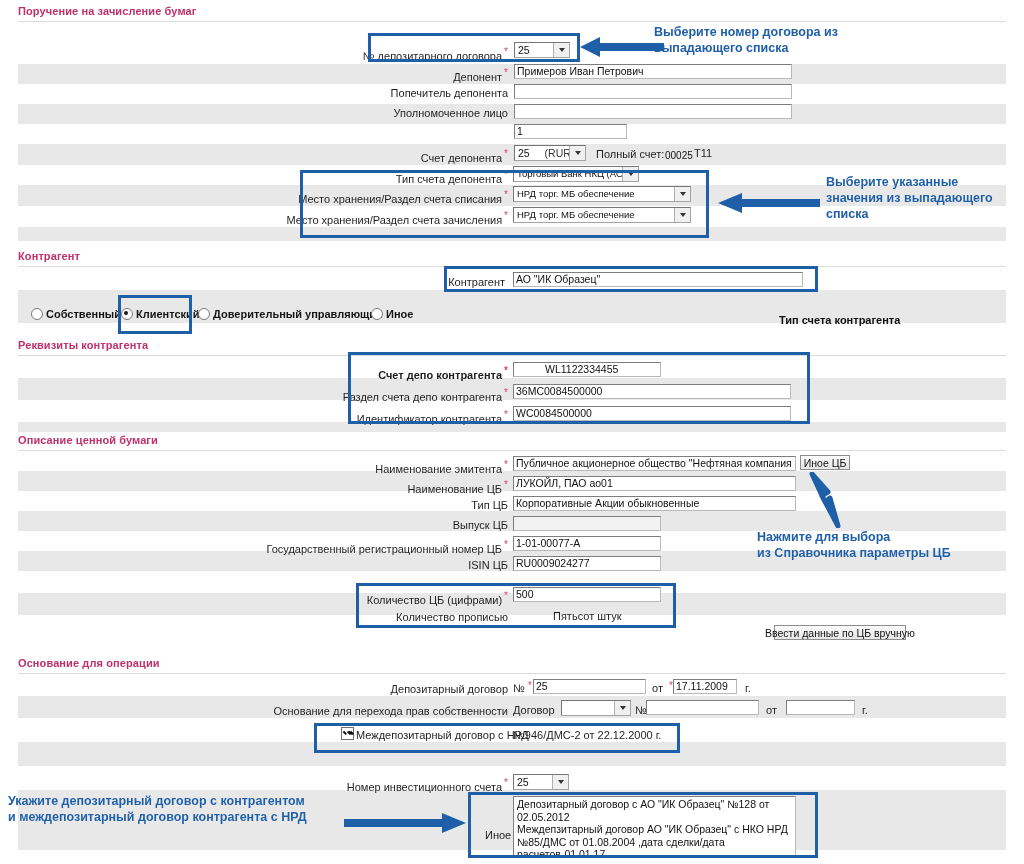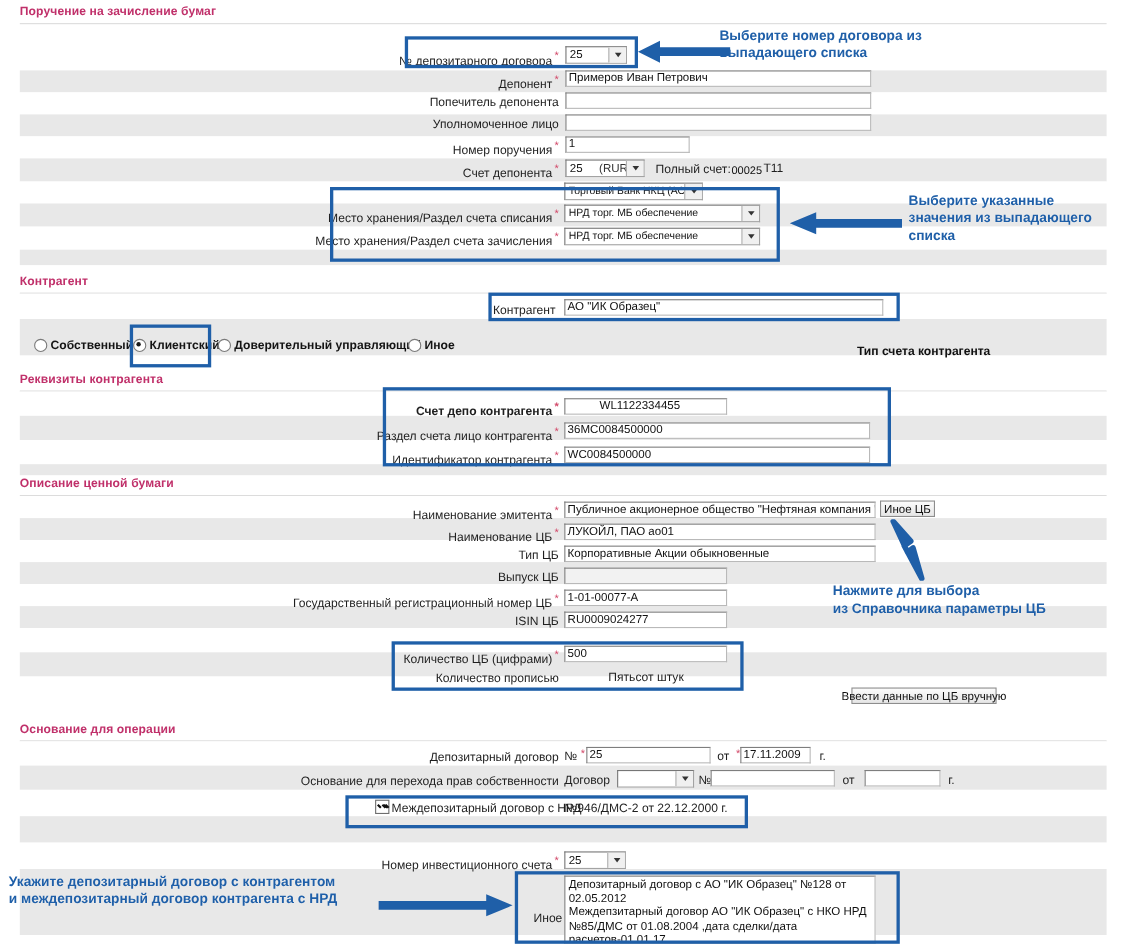--- a/index.html
+++ b/index.html
@@ -204,37 +204,37 @@
     <span>Депонент</span><span class="req">*</span>
   </div>
   <div class="inp" style="top:64px;left:514px;width:278px;">Примеров Иван Петрович</div>
 
   <div class="lbl" style="top:86px;left:258px;width:250px;">Попечитель депонента</div>
   <div class="inp" style="top:84px;left:514px;width:278px;"></div>
 
   <div class="lbl" style="top:106px;left:258px;width:250px;">Уполномоченное лицо</div>
   <div class="inp" style="top:104px;left:514px;width:278px;"></div>
 
-  <div class="lbl" style="top:126px;left:258px;width:250px;">
-    <span>Номер поручения</span><span class="req">*</span>
-  </div>
   <div class="inp" style="top:124px;left:514px;width:113px;">1</div>
 
   <div class="lbl" style="top:147px;left:258px;width:250px;">
     <span>Счет депонента</span><span class="req">*</span>
   </div>
   <div class="sel" style="top:145px;left:514px;width:72px;">
     <span>25</span>
     <span style="margin-left:12px;color:#333;">(RUR)</span>
     <span class="arrow"></span>
   </div>
   <div class="plain-txt" style="top:148px;left:596px;">Полный счет:</div>
   <div class="small-num" style="top:150px;left:665px;">00025</div>
   <div class="plain-txt" style="top:147px;left:694px;">T11</div>
 
+  <div class="lbl" style="top:168px;left:258px;width:250px;">
+    <span>Тип счета депонента</span><span class="req">*</span>
+  </div>
   <div class="sel" style="top:166px;left:513px;width:126px;font-size:9.5px;">
     <span>Торговый Банк НКЦ (АО)</span>
     <span class="arrow"></span>
   </div>
 
   <div class="lbl" style="top:188px;left:200px;width:308px;">
     <span>Место хранения/Раздел счета списания</span><span class="req">*</span>
   </div>
   <div class="sel" style="top:186px;left:513px;width:178px;font-size:9.5px;">
     <span>НРД торг. МБ обеспечение</span>
@@ -284,21 +284,21 @@
   <div class="row alt" style="top:378px;height:22px;"></div>
   <div class="row plain" style="top:400px;height:22px;"></div>
   <div class="row alt" style="top:422px;height:10px;"></div>
 
   <div class="lbl" style="top:364px;left:300px;width:208px;font-weight:bold;">
     <span>Счет депо контрагента</span><span class="req">*</span>
   </div>
   <div class="inp" style="top:362px;left:513px;width:148px;padding-left:31px;">WL1122334455</div>
 
   <div class="lbl" style="top:386px;left:300px;width:208px;">
-    <span>Раздел счета лицо контрагента</span><span class="req">*</span>
+    <span>Раздел счета депо контрагента</span><span class="req">*</span>
   </div>
   <div class="inp" style="top:384px;left:513px;width:278px;">36MC0084500000</div>
 
   <div class="lbl" style="top:408px;left:300px;width:208px;">
     <span>Идентификатор контрагента</span><span class="req">*</span>
   </div>
   <div class="inp" style="top:406px;left:513px;width:278px;">WC0084500000</div>
 
   <div class="sec-head" style="top:434px;">Описание ценной бумаги</div>
   <div class="sec-rule" style="top:450px;width:988px;"></div>

